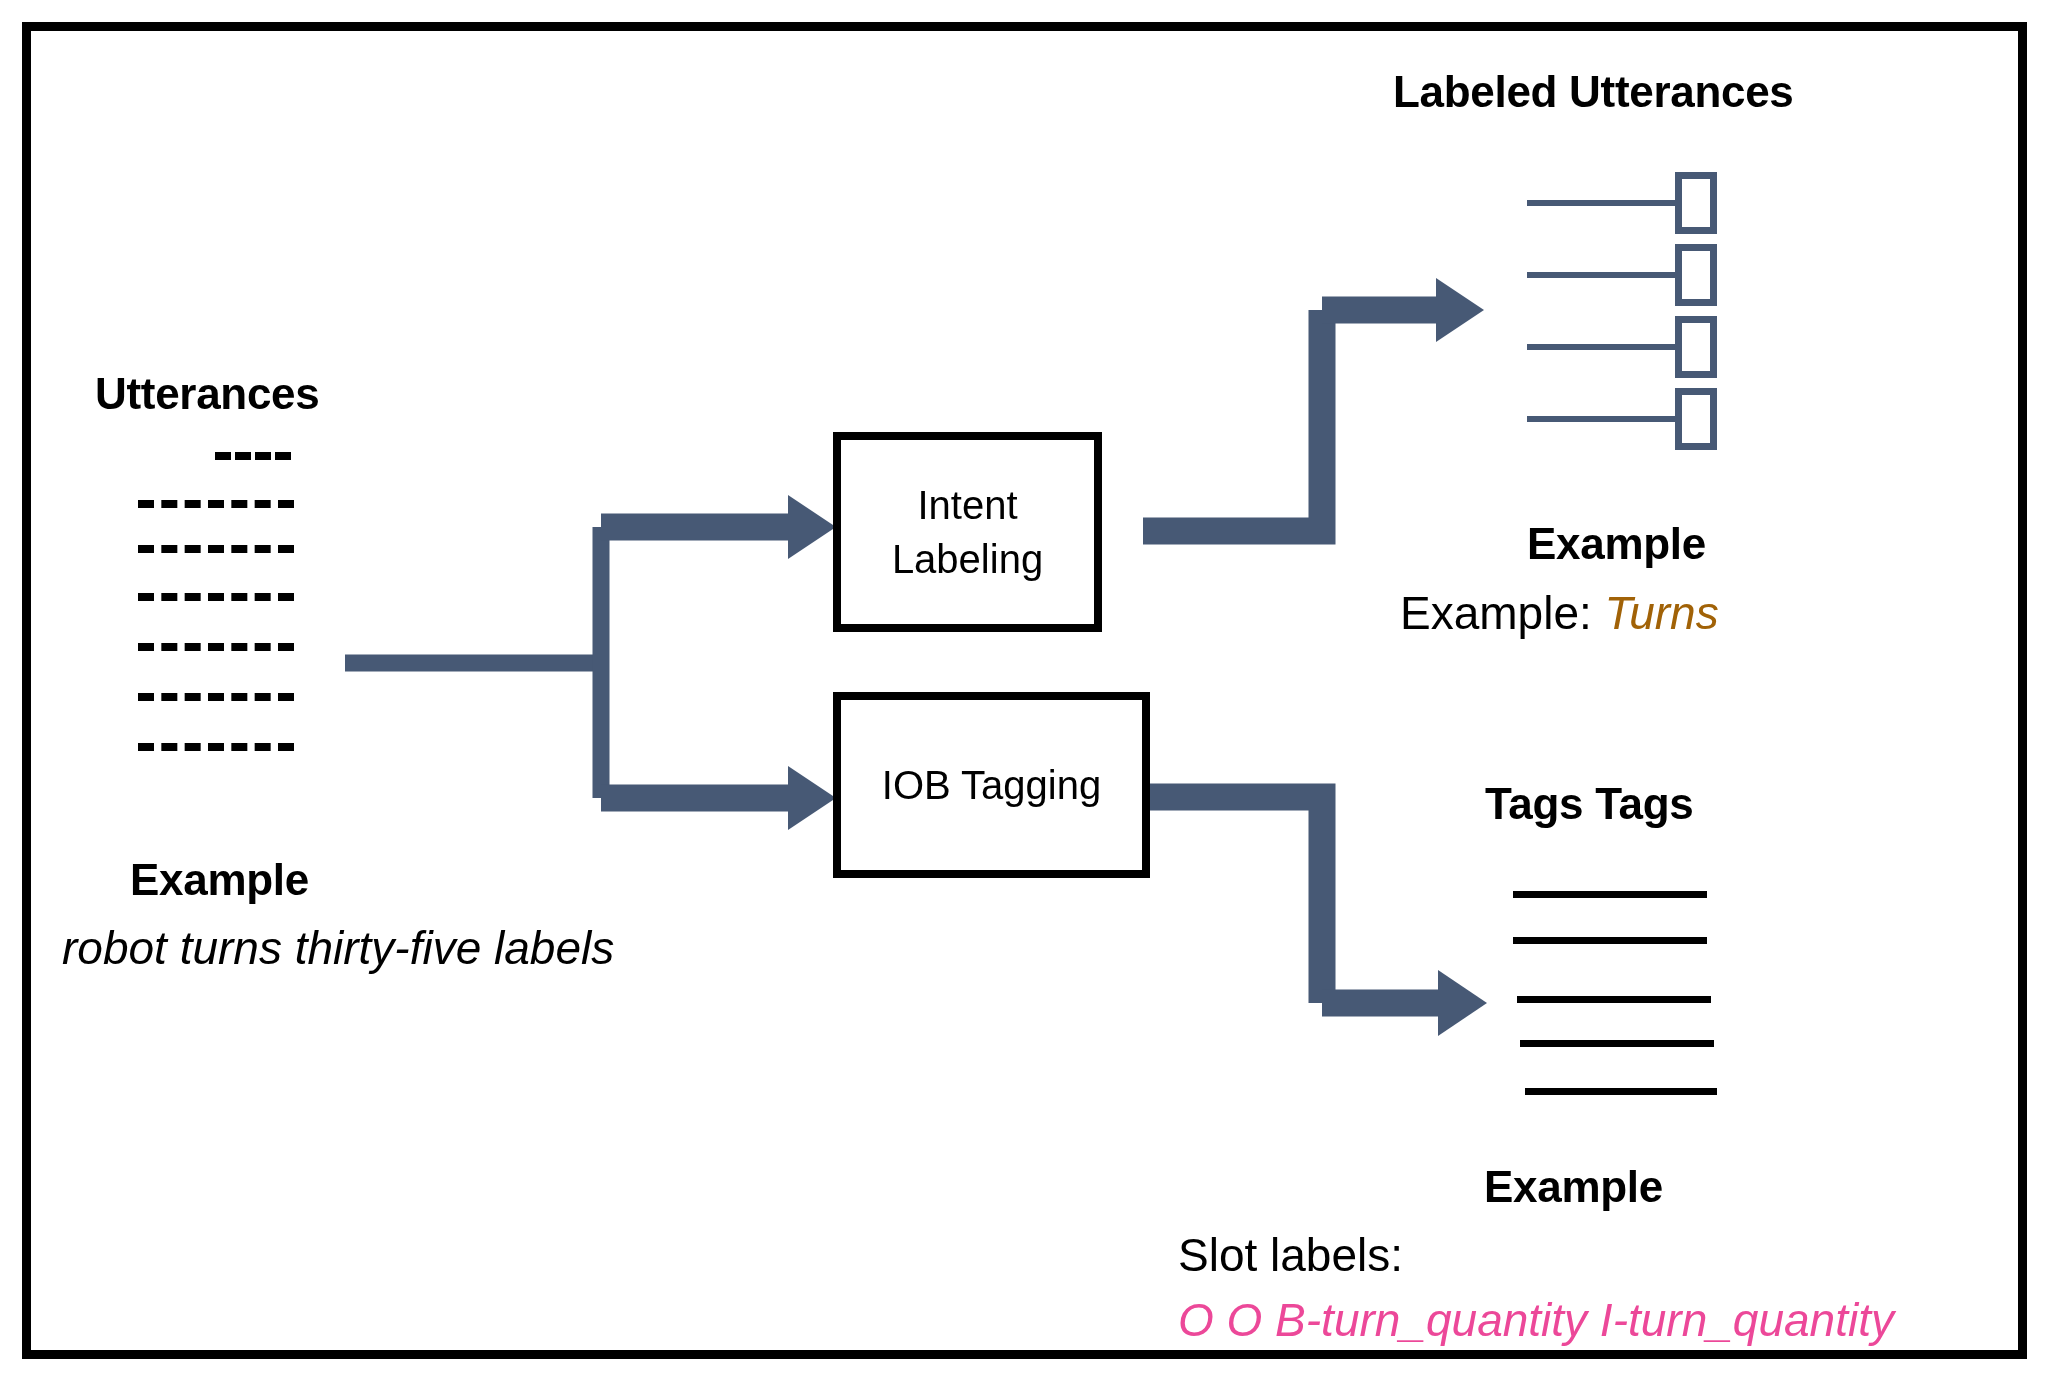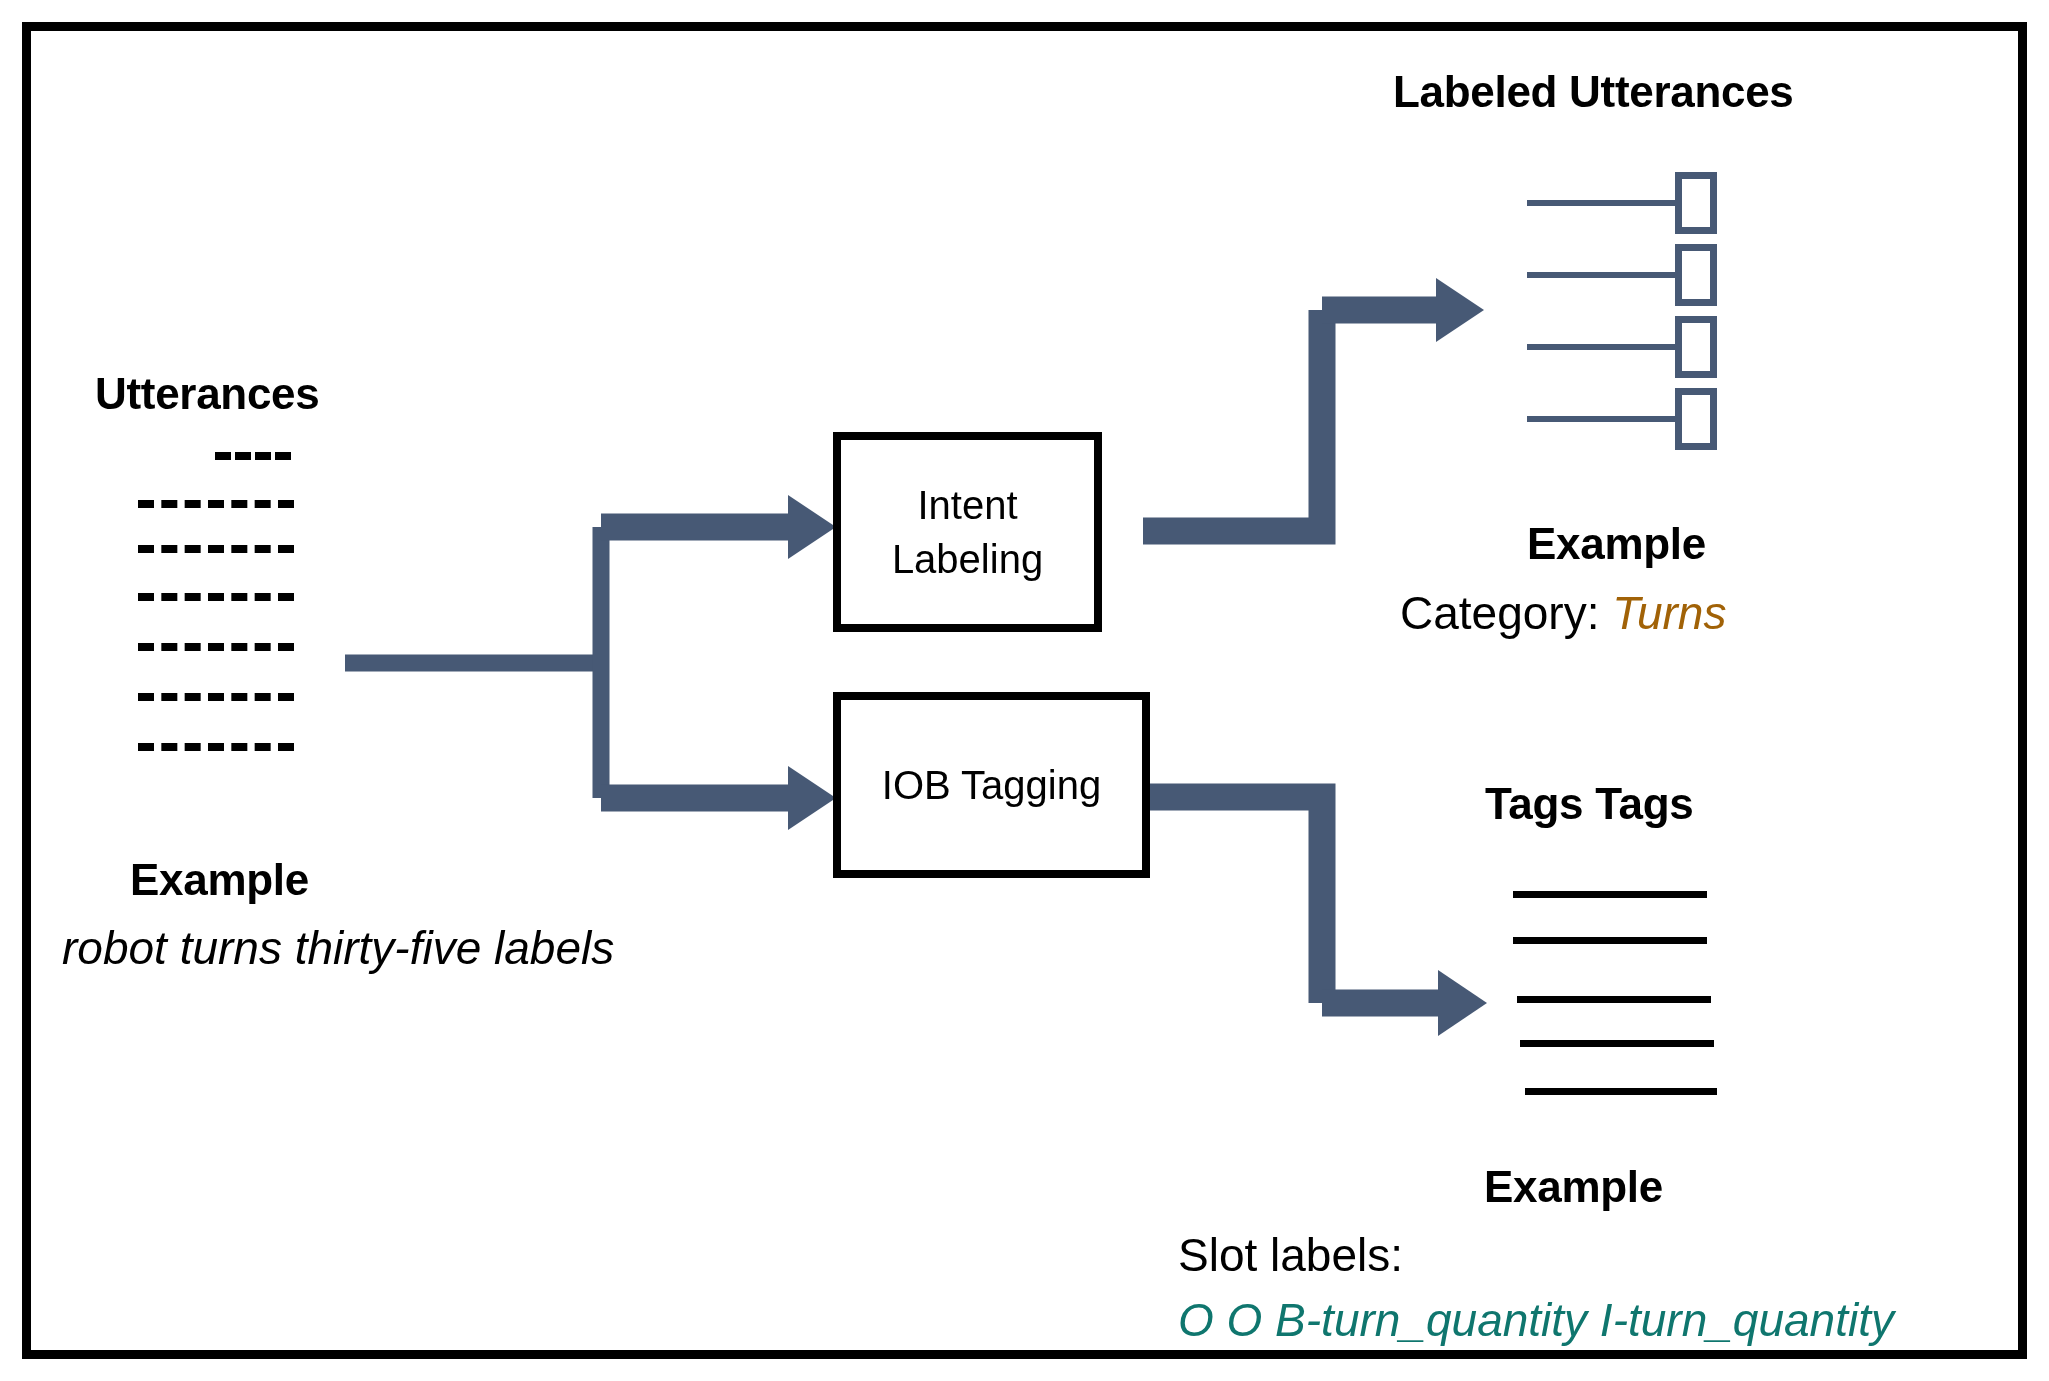--- a/index.html
+++ b/index.html
@@ -51,21 +51,21 @@
     white-space: normal;
   }
   .plain {
     font-size: 46px;
   }
   .ital {
     font-style: italic;
     font-size: 46px;
   }
   .green { color: #a16207; }
-  .blue  { color: #0f766e; }
+  .blue  { color: #ec4899; }
 
   
   .proc-box {
     position: absolute;
     border: 8px solid #000000;
     background: #ffffff;
     box-sizing: border-box;
     display: flex;
     align-items: center;
     justify-content: center;
@@ -187,21 +187,21 @@
       <div class="lu-square" style="left:148px;"></div>
     </div>
     <div class="lu-row" style="left:1527px; top:388px; width:190px;">
       <div class="lu-line" style="width:148px;"></div>
       <div class="lu-square" style="left:148px;"></div>
     </div>
   </div>
 
   <div class="txt heading" style="left:1527px; top:522px;">Example</div>
   <div class="txt plain" style="left:1400px; top:590px;">
-    <span>Category: </span><span class="ital green">Turns</span>
+    <span>Example: </span><span class="ital green">Turns</span>
   </div>
 
   <div class="txt heading" style="left:1485px; top:782px;">Tags Tags</div>
 
   <div>
     <div class="st-row" style="left:1513px; top:891px; width:194px;"></div>
     <div class="st-row" style="left:1513px; top:937px; width:194px;"></div>
     <div class="st-row" style="left:1517px; top:996px; width:194px;"></div>
     <div class="st-row" style="left:1520px; top:1040px; width:194px;"></div>
     <div class="st-row" style="left:1525px; top:1088px; width:192px;"></div>

